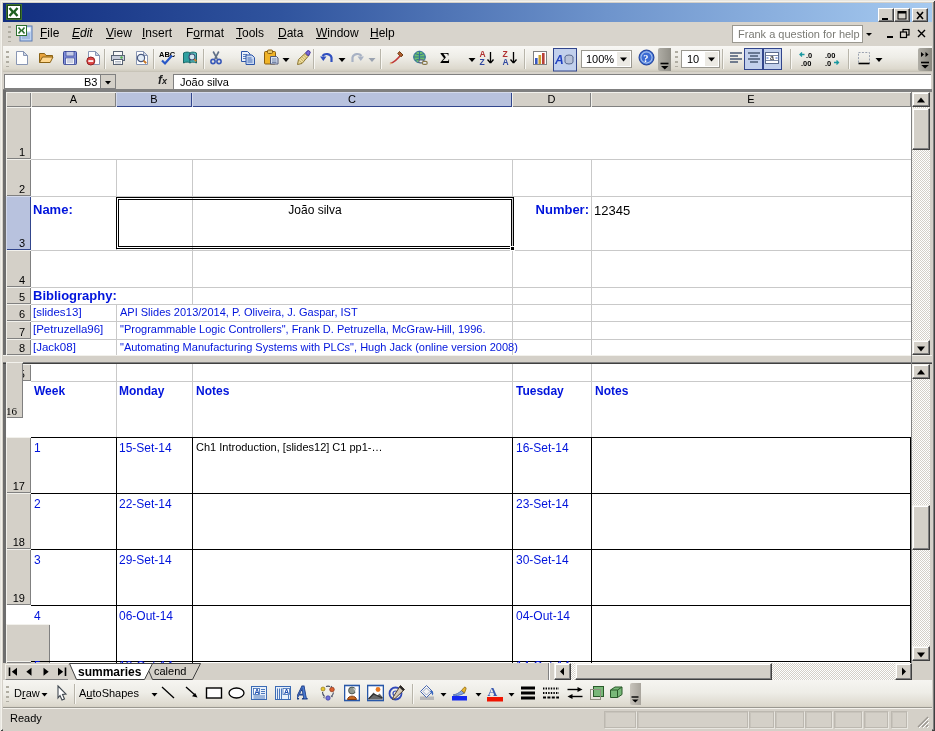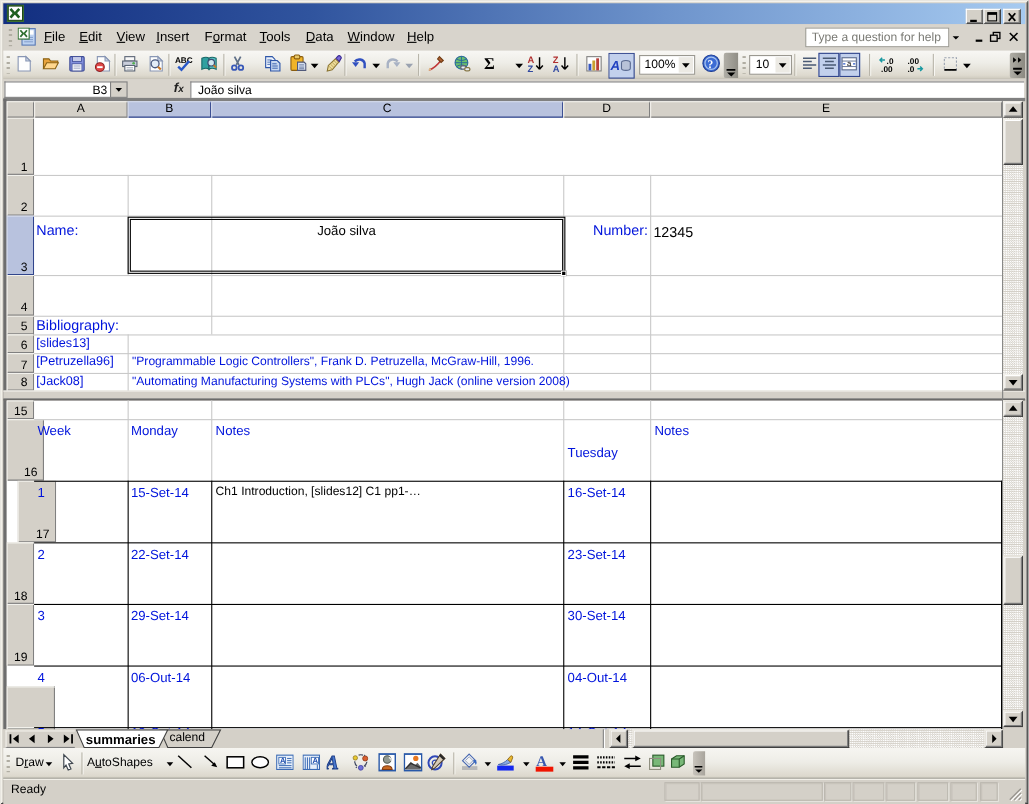--- a/index.html
+++ b/index.html
@@ -47,21 +47,21 @@
   .ghdr { background:#D4D0C8; box-shadow:inset 1px 1px 0 #F2F1EC, inset -1px -1px 0 #808080; font-size:11px; text-align:center; color:#000; }
   .ghdrsel { background:#B8C2DE; box-shadow:inset 1px 1px 0 #D4DAEC, inset -1px -1px 0 #31458C; }
   .rhdr { display:flex; align-items:flex-end; justify-content:flex-end; padding-right:6px; padding-bottom:1px; }
   
   .sbtrack { background-color:#D9D5CD; background-image:repeating-conic-gradient(#FFFFFF 0% 25%, #D4D0C8 25% 50%, #FFFFFF 50% 75%, #D4D0C8 75% 100%); background-size:2px 2px; }
   .sbbtn { background:#D4D0C8; border-top:1px solid #F4F2EC; border-left:1px solid #F4F2EC; border-right:1px solid #404040; border-bottom:1px solid #404040; box-shadow: inset -1px -1px 0 #808080, inset 1px 1px 0 #FFFFFF; }
   .gridline { background:#C9C9C9; }
   .blackline { background:#000; }
   .cell { font-size:11px; color:#000; white-space:nowrap; }
   .blue { color:#0014DC; }
-  .bold { font-weight:normal; }
+  .bold { font-weight:bold; }
 </style>
 </head>
 <body>
 <div id="winborder" class="abs"></div>
 
 <div id="titlebar" class="abs">
   <svg class="abs" style="left:3px; top:1px;" width="16" height="16">
     <rect x="0" y="0" width="16" height="16" fill="#3C7030"></rect>
     <rect x="1.5" y="1.5" width="13" height="13" fill="#fff" stroke="#1E4818" stroke-width="1"></rect>
     <path d="M3.5 4 L7 8 L3.5 12 M11.5 4 L8 8 L11.5 12" stroke="#1E6020" stroke-width="2.4" fill="none"></path>
@@ -87,30 +87,30 @@
 <div id="menubar" class="abs">
   <div class="abs dots" style="left:5px; top:4px; height:16px;"></div>
   <svg class="abs" style="left:13px; top:3px;" width="17" height="17">
     <rect x="4" y="1" width="12" height="15" fill="#BDD2F0" stroke="#5A7AB4" stroke-width="1"></rect>
     <rect x="5.5" y="2.5" width="9" height="4" fill="#fff"></rect>
     <path d="M6 9 h8 M6 11 h8 M6 13 h8" stroke="#7A96C8" stroke-width="0.8"></path>
     <rect x="0.5" y="0.5" width="10" height="10" fill="#fff" stroke="#2E7030" stroke-width="1"></rect>
     <path d="M2.5 2.5 L5 5.5 L2.5 8.5 M8.5 2.5 L6 5.5 L8.5 8.5" stroke="#2E7030" stroke-width="1.6" fill="none"></path>
   </svg>
   <div class="menuitem abs" style="left:37px;"><u>F</u>ile</div>
-  <div class="menuitem abs" style="left:69px;"><u>E</u>dit</div>
+  <div class="menuitem abs" style="left:69px;font-style:italic;"><u>E</u>dit</div>
   <div class="menuitem abs" style="left:103px;"><u>V</u>iew</div>
   <div class="menuitem abs" style="left:139px;"><u>I</u>nsert</div>
   <div class="menuitem abs" style="left:183px;">F<u>o</u>rmat</div>
   <div class="menuitem abs" style="left:233px;"><u>T</u>ools</div>
   <div class="menuitem abs" style="left:275px;"><u>D</u>ata</div>
   <div class="menuitem abs" style="left:313px;"><u>W</u>indow</div>
   <div class="menuitem abs" style="left:367px;"><u>H</u>elp</div>
   <div id="qbox" class="abs">
-      <div id="qboxtext" class="abs">Type a question for help</div>
+      <div id="qboxtext" class="abs">Frank a question for help</div>
     </div>
   <svg id="qarrow" class="abs" width="13" height="18">
       <path d="M3 8 L9 8 L6 11 Z" fill="#000"></path>
     </svg>
   <svg class="abs" style="left:881px; top:5px;" width="14" height="14">
       <rect x="3" y="9" width="6" height="2" fill="#000"></rect>
     </svg>
   <svg class="abs" style="left:895px; top:5px;" width="14" height="14">
       <rect x="5" y="2.5" width="6" height="5.5" fill="none" stroke="#000" stroke-width="1.2"></rect>
       <rect x="2.5" y="5" width="6" height="5.5" fill="#D8D4CC" stroke="#000" stroke-width="1.2"></rect>
@@ -341,22 +341,22 @@
   <div class="ghdr ghdrsel rhdr abs" style="left:6px; top:196px; width:25px; height:54px;">3</div>
   <div class="ghdr rhdr abs" style="left:6px; top:250px; width:25px; height:37px;">4</div>
   <div class="ghdr rhdr abs" style="left:6px; top:287px; width:25px; height:17px;">5</div>
   <div class="ghdr rhdr abs" style="left:6px; top:304px; width:25px; height:17px;">6</div>
   <div class="ghdr rhdr abs" style="left:6px; top:321px; width:25px; height:18px;">7</div>
   <div class="ghdr rhdr abs" style="left:6px; top:339px; width:25px; height:16px;">8</div>
 
   <div class="abs" style="left:3px; top:355px; width:929px; height:9px; background:#D4D0C8; border-top:1px solid #F2F1EC; border-bottom:1px solid #404040; box-shadow:inset 0 -1px 0 #808080;"></div>
 
   <div class="ghdr rhdr abs" style="left:6px; top:364px; width:25px; height:17px;">15</div>
-  <div class="ghdr rhdr abs" style="left:6px; top:381px; width:34px; height:56px;">16</div>
-  <div class="ghdr rhdr abs" style="left:16px; top:437px; width:35px; height:56px;">17</div>
+  <div class="ghdr rhdr abs" style="left:6px; top:362px; width:17px; height:56px;font-family:Liberation Serif, serif;">16</div>
+  <div class="ghdr rhdr abs" style="left:6px; top:437px; width:25px; height:56px;">17</div>
   <div class="ghdr rhdr abs" style="left:6px; top:493px; width:25px; height:56px;">18</div>
   <div class="ghdr rhdr abs" style="left:6px; top:549px; width:25px; height:56px;">19</div>
   <div class="ghdr rhdr abs" style="left:6px; top:624px; width:44px; height:56px;">20</div>
   <div class="ghdr abs" style="left:6px; top:661px; width:25px; height:2px;"></div>
 
   <div class="gridline abs" style="left:31px; top:159px; width:880px; height:1px;"></div>
   <div class="gridline abs" style="left:31px; top:196px; width:880px; height:1px;"></div>
   <div class="gridline abs" style="left:31px; top:250px; width:880px; height:1px;"></div>
   <div class="gridline abs" style="left:31px; top:287px; width:880px; height:1px;"></div>
   <div class="gridline abs" style="left:31px; top:304px; width:880px; height:1px;"></div>
@@ -388,29 +388,30 @@
 
   <div class="cell blue bold abs" style="left:33px; top:202px; font-size:13px;">Name:</div>
   <div class="abs" style="left:116px; top:197px; width:398px; height:52px; border:1px solid #000;"></div>
   <div class="abs" style="left:118px; top:199px; width:394px; height:48px; border:1px solid #000;"></div>
   <div class="cell abs" style="left:117px; top:203px; width:396px; text-align:center; font-size:12px;">João silva</div>
   <div class="abs" style="left:510px; top:246px; width:5px; height:5px; background:#000; border:1px solid #fff;"></div>
   <div class="cell blue bold abs" style="left:512px; top:202px; width:77px; text-align:right; font-size:13px;">Number:</div>
   <div class="cell abs" style="left:594px; top:203px; font-size:13px;">12345</div>
   <div class="cell blue bold abs" style="left:33px; top:288px; font-size:13px;">Bibliography:</div>
   <div class="cell blue abs" style="left:33px; top:306px; font-size:11.5px;">[slides13]</div>
+  <div class="cell blue abs" style="left:120px; top:306px;">API Slides 2013/2014, P. Oliveira, J. Gaspar, IST</div>
   <div class="cell blue abs" style="left:33px; top:323px; font-size:11.5px;">[Petruzella96]</div>
   <div class="cell blue abs" style="left:120px; top:323px;">"Programmable Logic Controllers", Frank D. Petruzella, McGraw-Hill, 1996.</div>
   <div class="cell blue abs" style="left:33px; top:341px; font-size:11.5px;">[Jack08]</div>
   <div class="cell blue abs" style="left:120px; top:341px;">"Automating Manufacturing Systems with PLCs", Hugh Jack (online version 2008)</div>
 
   <div class="cell blue bold abs" style="left:34px;  top:384px; font-size:12px;">Week</div>
   <div class="cell blue bold abs" style="left:119px; top:384px; font-size:12px;">Monday</div>
   <div class="cell blue bold abs" style="left:196px; top:384px; font-size:12px;">Notes</div>
-  <div class="cell blue bold abs" style="left:516px; top:384px; font-size:12px;margin-top:20px;">Tuesday</div>
+  <div class="cell blue bold abs" style="left:516px; top:384px; font-size:12px;">Tuesday</div>
   <div class="cell blue bold abs" style="left:595px; top:384px; font-size:12px;">Notes</div>
 
   <div class="cell blue abs" style="font-size:12px; left:34px;  top:441px;">1</div>
   <div class="cell blue abs" style="font-size:12px; left:119px; top:441px;">15-Set-14</div>
   <div class="cell abs" style="left:196px; top:441px;">Ch1 Introduction, [slides12] C1 pp1-…</div>
   <div class="cell blue abs" style="font-size:12px; left:516px; top:441px;">16-Set-14</div>
 
   <div class="cell blue abs" style="font-size:12px; left:34px;  top:497px;">2</div>
   <div class="cell blue abs" style="font-size:12px; left:119px; top:497px;">22-Set-14</div>
   <div class="cell blue abs" style="font-size:12px; left:516px; top:497px;">23-Set-14</div>

